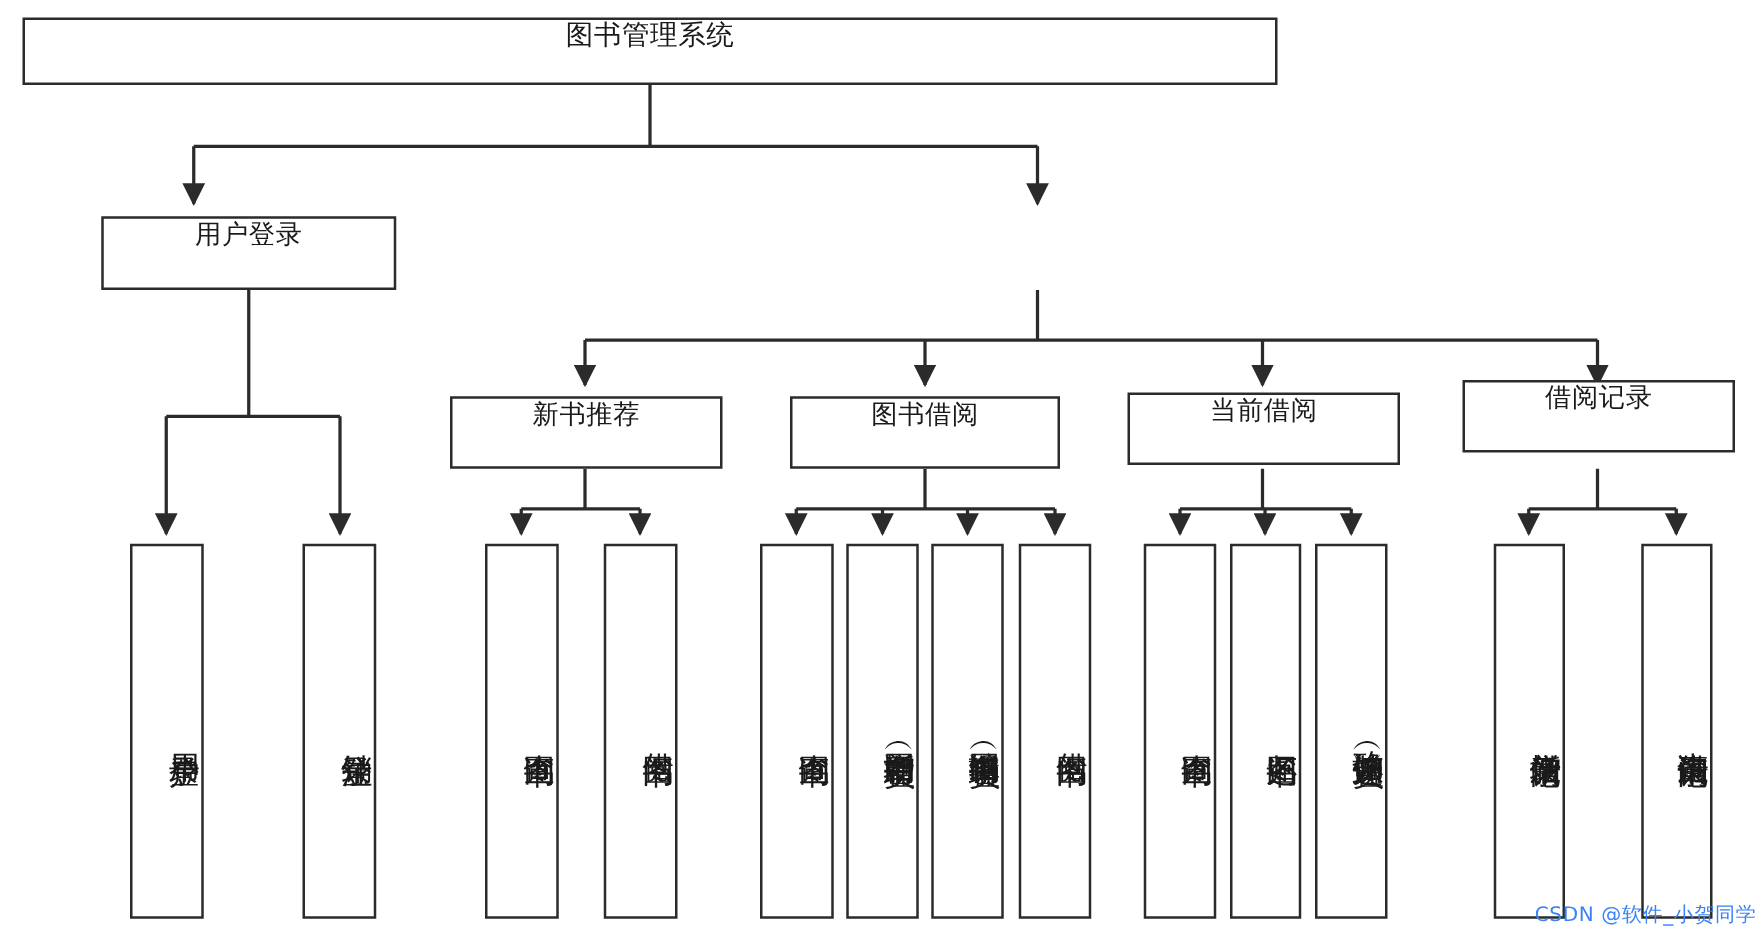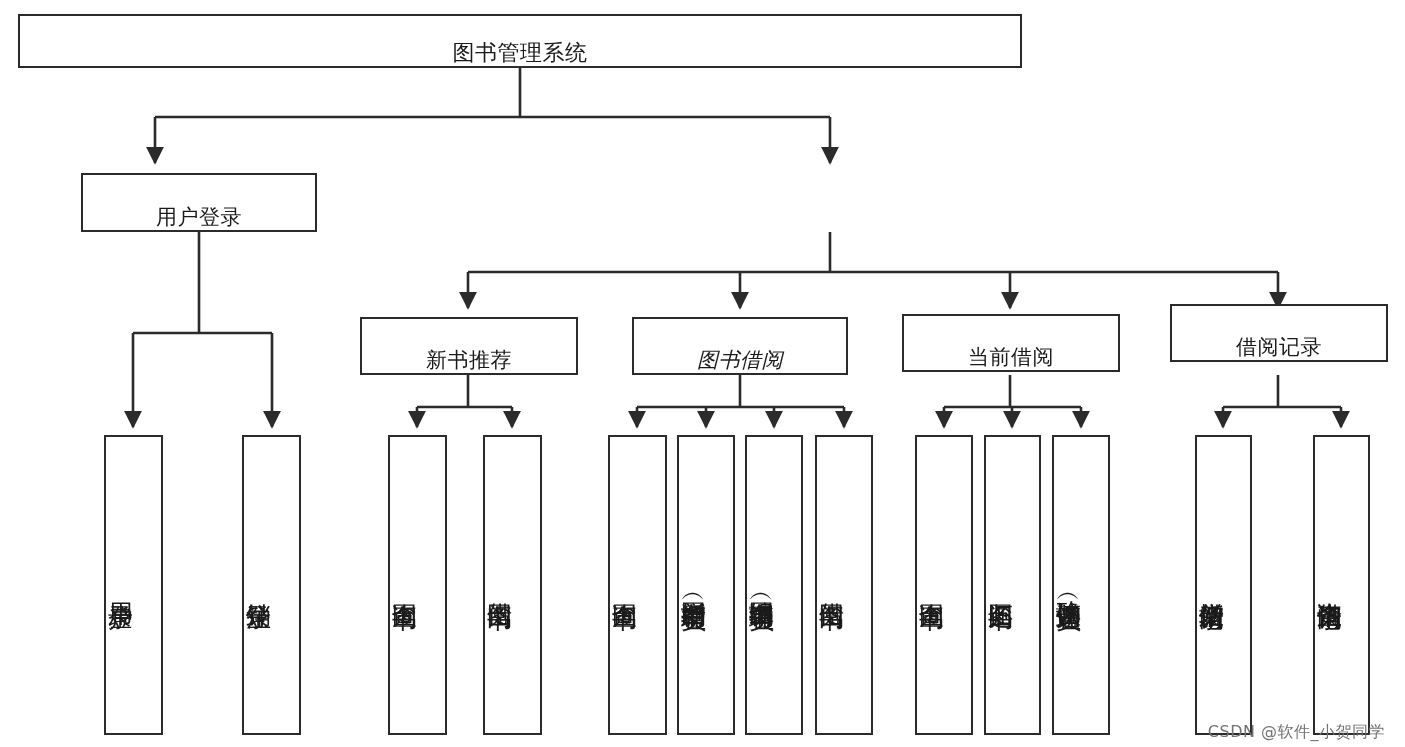--- a/index.html
+++ b/index.html
@@ -25,21 +25,21 @@
     width: 1405px;
     height: 747px;
   }
   .node {
     position: absolute;
     box-sizing: border-box;
     border: 2px solid #2b2b2b;
     background: #ffffff;
     color: #1a1a1a;
     display: flex;
-    align-items: flex-end;
+    align-items: flex-start;
     justify-content: center;
     text-align: center;
     z-index: 2;
   }
   .node.horiz {
     font-size: 21px;
     line-height: 1.2;
     letter-spacing: 0.5px;
   }
   .node.root {
@@ -54,24 +54,24 @@
     padding: 6px 0;
   }
   .node.vert .vtext {
     writing-mode: vertical-rl;
     text-orientation: upright;
     white-space: normal;
     display: block;
   }
   .watermark {
     position: absolute;
-    right: 20px;
+    right: 0;
     bottom: 4px;
     font-size: 16px;
-    color: #737373;
+    color: #3b82f6;
     letter-spacing: 0.5px;
     z-index: 3;
     white-space: nowrap;
   }
 </style>
 </head>
 <body>
 
 <div id="canvas">
 
@@ -129,21 +129,21 @@
     <span>图书管理系统</span>
   </div>
 
   <div class="node horiz" style="left:81px; top:173px; width:236px; height:59px;">
     <span>用户登录</span>
   </div>
 
   <div class="node horiz" style="left:360px; top:317px; width:218px; height:58px;">
     <span>新书推荐</span>
   </div>
-  <div class="node horiz" style="left:632px; top:317px; width:216px; height:58px;font-style:italic;">
+  <div class="node horiz" style="left:632px; top:317px; width:216px; height:58px;">
     <span>图书借阅</span>
   </div>
   <div class="node horiz" style="left:902px; top:314px; width:218px; height:58px;">
     <span>当前借阅</span>
   </div>
   <div class="node horiz" style="left:1170px; top:304px; width:218px; height:58px;">
     <span>借阅记录</span>
   </div>
 
   <div class="node vert" style="left:104px; top:435px; width:59px; height:300px;">

